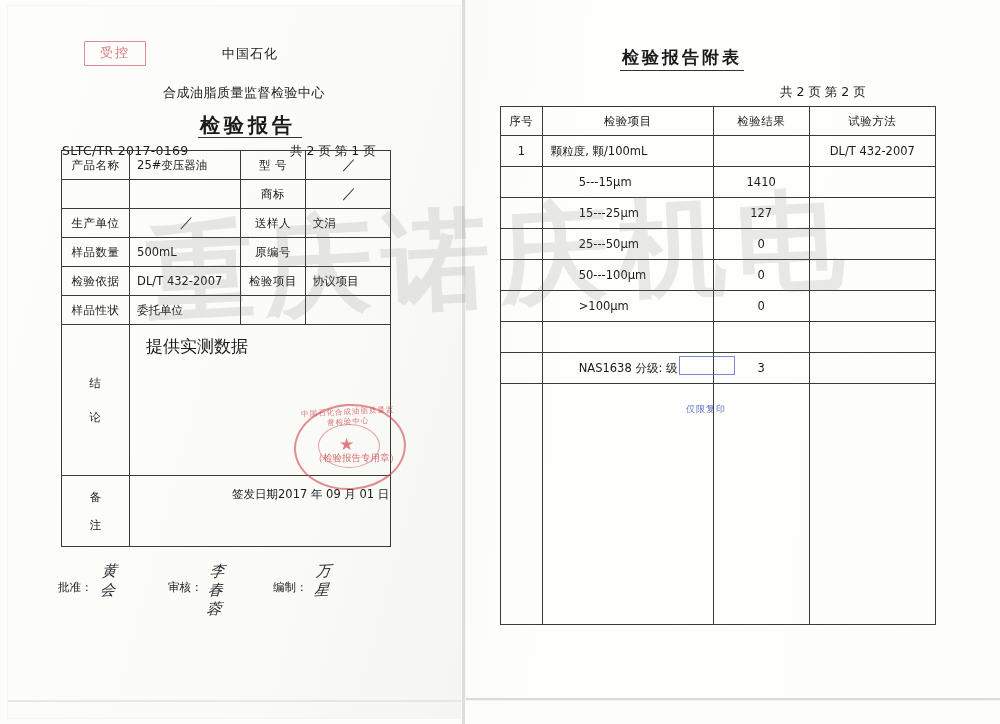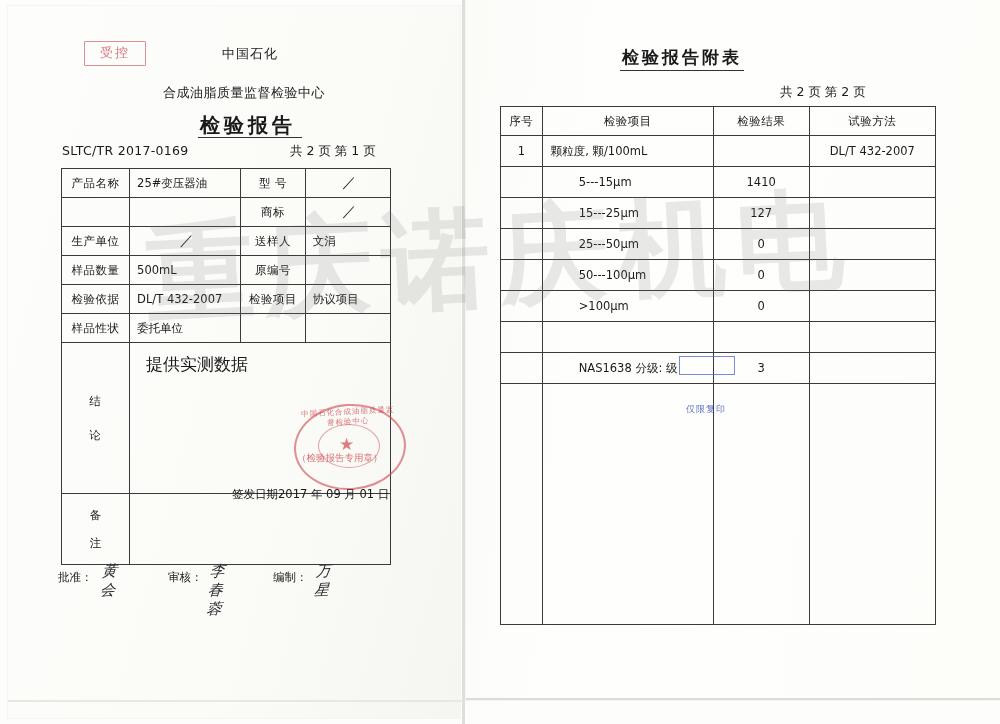--- a/index.html
+++ b/index.html
@@ -65,21 +65,21 @@
   #stamp-box-text {
     position: absolute; left: 86px; top: 42px; width: 58px; height: 22px;
     color: #c9545f; font-size: 13px; letter-spacing: 2px;
     font-family: "DejaVu Sans", sans-serif;
     display: flex; align-items: center; justify-content: center;
     opacity: 0.8;
   }
 
   
   #ltable {
-    position: absolute; left: 61px; top: 168px; width: 330px;
+    position: absolute; left: 61px; top: 150px; width: 330px;
     border-collapse: collapse;
     font-size: 11.5px;
   }
   #ltable td {
     border: 1px solid #3a3a3a;
     padding: 0 4px;
     height: 28px;
     vertical-align: middle;
     font-family: "DejaVu Sans", sans-serif;
   }
@@ -122,27 +122,27 @@
     font-family: "DejaVu Sans", sans-serif;
   }
   #seal-top-text {
     position: absolute; left: 300px; top: 407px; width: 96px;
     text-align: center; color: #cf4a52; font-size: 7.5px; opacity: 0.75;
     font-family: "DejaVu Sans", sans-serif; letter-spacing: 1px;
     transform: rotate(-3deg);
   }
   #seal-bottom-text {
     position: absolute; left: 297px; top: 452px; width: 102px;
-    text-align: left; color: #cf4a52; font-size: 9.5px; opacity: 0.8;
+    text-align: right; color: #cf4a52; font-size: 9.5px; opacity: 0.8;
     font-family: "DejaVu Sans", sans-serif;
   }
 
   
   #sig-row { position: absolute; left: 58px; top: 568px; font-size: 11.5px; font-family:"DejaVu Sans",sans-serif; }
-  .sig-lbl { position: absolute; white-space: nowrap; }
+  .sig-lbl { position: absolute; white-space: nowrap; margin-top: 10px; }
   .sig-hand {
     position: absolute;
     font-family: "DejaVu Serif", serif;
     font-style: italic;
     font-size: 15px;
     color: #2b2b33;
     transform: skewX(-8deg) rotate(-3deg);
     letter-spacing: -1px;
   }
 

